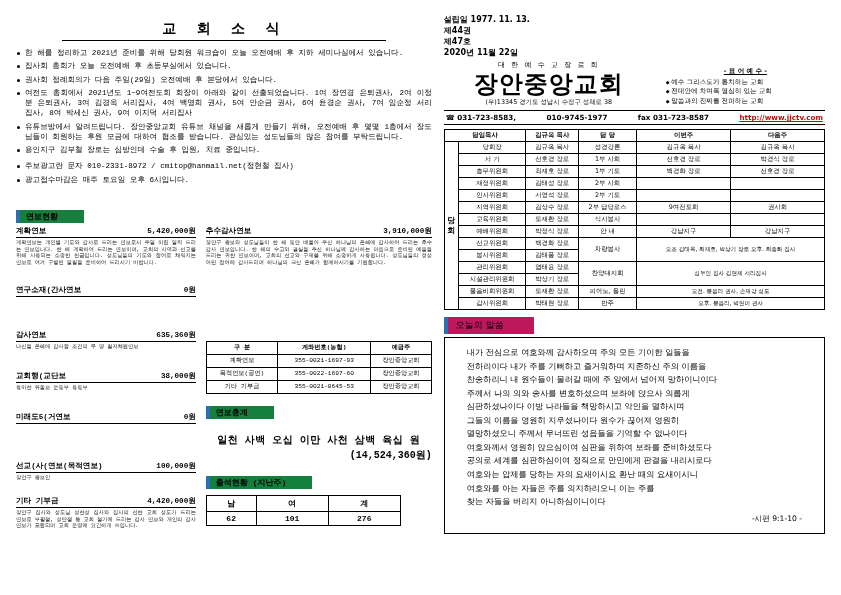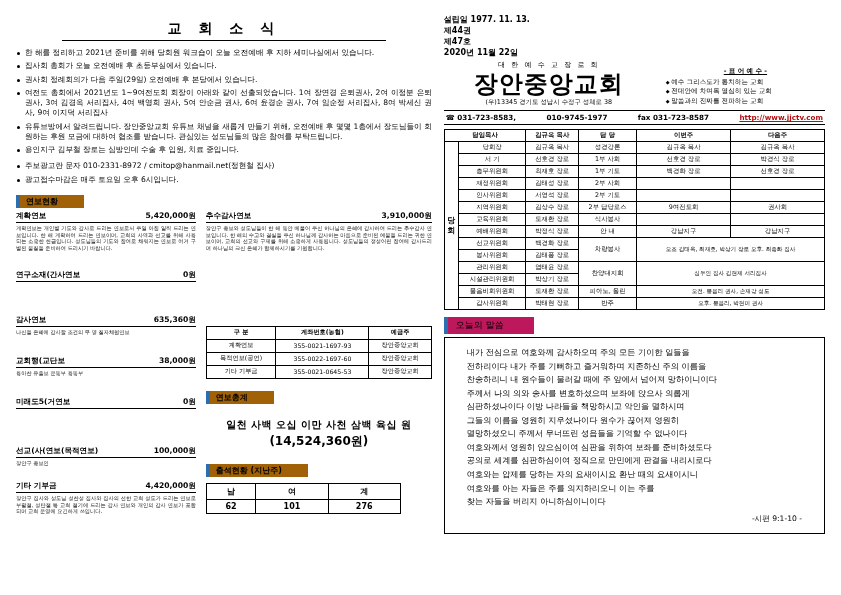--- a/index.html
+++ b/index.html
@@ -7,21 +7,21 @@
   body {
     width: 841px; height: 595px;
     background: #ffffff;
     font-family: "DejaVu Sans", "Liberation Sans", sans-serif;
     color: #000;
     font-size: 8px;
     overflow: hidden;
   }
   .page { position: relative; width: 841px; height: 595px; padding: 14px 16px; }
   .cols { display: flex; gap: 12px; height: 100%; }
-  .col-left { width: 420px; position: relative; }
+  .col-left { width: 420px; position: relative; font-family: Liberation Mono, monospace; }
   .col-right { width: 385px; position: relative; }
 
   
   .news-title {
     text-align: center;
     font-size: 14px;
     letter-spacing: 6px;
     font-weight: bold;
     margin: 6px 0 2px 0;
   }
@@ -37,26 +37,26 @@
     text-align: justify;
   }
   ul.notices li:before {
     content: "";
     position: absolute; left: 1px; top: 4px;
     width: 3px; height: 3px; background: #000; border-radius: 50%;
   }
 
   .sec-head {
     display: inline-block;
-    background: #a16207;
+    background: #15803d;
     border-left: 4px solid #2b6fb0;
     font-weight: bold;
     font-size: 8px;
     padding: 1px 26px 1px 6px;
-    margin: 7px 0 3px 0;
+    margin: 22px 0 3px 0;
   }
   .fin-row { display: flex; gap: 10px; }
   .fin-col { flex: 1; }
   .fin-line {
     display: flex; justify-content: space-between;
     border-bottom: 1px solid #000;
     font-size: 7.6px;
     font-weight: bold;
     padding-bottom: 1px;
     margin-bottom: 2px;
@@ -69,21 +69,21 @@
 
   .acct-table { border-collapse: collapse; width: 226px; font-size: 6.2px; margin-top: 2px; }
   .acct-table th, .acct-table td {
     border: 1px solid #000; text-align: center; padding: 1.5px 2px;
   }
   .acct-table th { font-weight: bold; }
   .total-amt {
     font-size: 10px; font-weight: bold; text-align: center; letter-spacing: 0.5px;
     margin: 11px 0 1px 0;
   }
-  .total-sub { font-size: 12px; font-weight: bold; text-align: center; }
+  .total-sub { font-size: 10px; font-weight: bold; text-align: right; }
 
   .att-table { border-collapse: collapse; width: 195px; font-size: 8px; margin-top: 3px; }
   .att-table th, .att-table td { border: 1px solid #000; text-align: center; padding: 2px 0; }
   .att-table th { font-weight: bold; }
   .att-table td { font-weight: bold; }
 
   
   .masthead-row { display: flex; justify-content: space-between; font-size: 8px; font-weight: bold; margin-bottom: 2px; flex-direction: column; }
   .masthead-row span { white-space: nowrap; }
 

